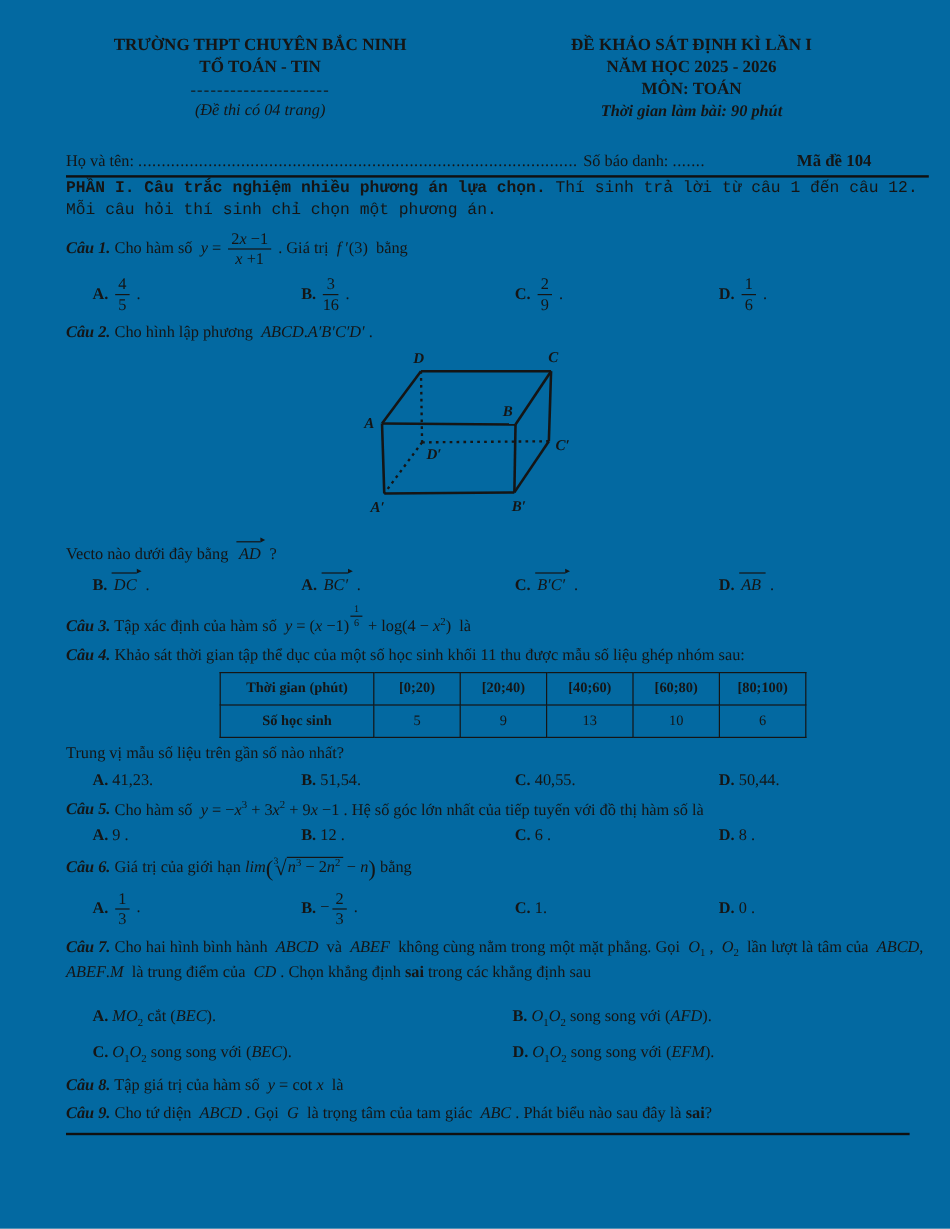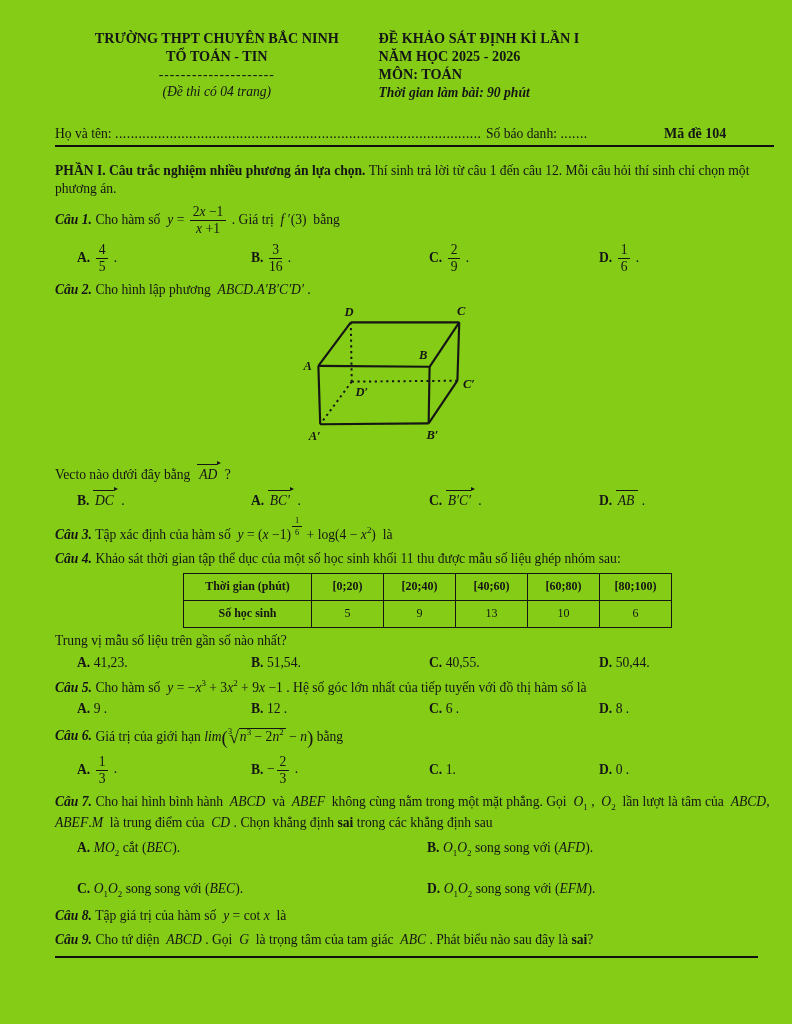--- a/index.html
+++ b/index.html
@@ -1,58 +1,58 @@
 <!DOCTYPE html>
 <html><head>
 <meta charset="utf-8">
 <style>
   * { margin:0; padding:0; box-sizing:border-box; }
   html,body { background:#d8d8d8; }
   .page {
     position:relative;
     width:792px; height:1024px;
     margin:0 auto;
-    background:#84cc16;
+    background:#0369a1;
     color:#151515;
     font-family:"Liberation Serif","DejaVu Serif",serif;
     font-size:13.6px;
     line-height:1.32;
     padding:30px 18px 0 55px;
     overflow:hidden;
   }
   .bold { font-weight:bold; }
   .italic { font-style:italic; }
 
   
   .header { display:flex; }
   .header-left { width:45%; text-align:center; }
-  .header-right { width:55%; }
+  .header-right { width:55%; text-align:center; }
   .header div { line-height:1.26; }
   .hdr-line { font-size:14.2px; }
   .divider { letter-spacing:1px; line-height:0.9; }
 
   
   .info-row { display:flex; align-items:baseline; margin-top:24px; }
   .info-name { flex:1 1 auto; white-space:nowrap; overflow:hidden; }
   .info-dots { letter-spacing:0.5px; }
   .info-sbd { width:178px; white-space:nowrap; }
   .info-code { width:110px; text-align:left; font-weight:bold; font-size:14px; }
 
   .rule { border-top:2px solid #101010; margin-top:2px; }
   .rule-bottom { border-top:2px solid #101010; margin-top:7px; width:703px; }
 
-  .part-head { margin-top:15px; }
+  .part-head { margin-top:1px;font-family:Liberation Mono, monospace; }
 
   
   .q { margin-top:6px; }
   .qline { margin-top:4px; }
   .qlabel { font-weight:bold;font-style:italic; }
 
   .opts { display:grid; grid-template-columns:174px 178px 170px 1fr; padding-left:22px; margin:4px 0 3px; align-items:center; }
-  .opts.two { grid-template-columns:350px 1fr; row-gap:21px; margin:7px 0 5px; }
+  .opts.two { grid-template-columns:350px 1fr; row-gap:10px; margin:19px 0 5px; }
   .okey { font-weight:bold; }
 
   
   .frac { display:inline-block; vertical-align:middle; text-align:center; line-height:1.05; margin:1px 2px; }
   .frac .num { display:block; border-bottom:1.3px solid #151515; padding:0 3px 1px; }
   .frac .den { display:block; padding-top:1px; }
   sup { font-size:0.66em; }
   sub { font-size:0.66em; }
   .sfr { vertical-align:0.45em; font-size:0.62em; }
   .sfr .frac { margin:0 1px; vertical-align:baseline; }

